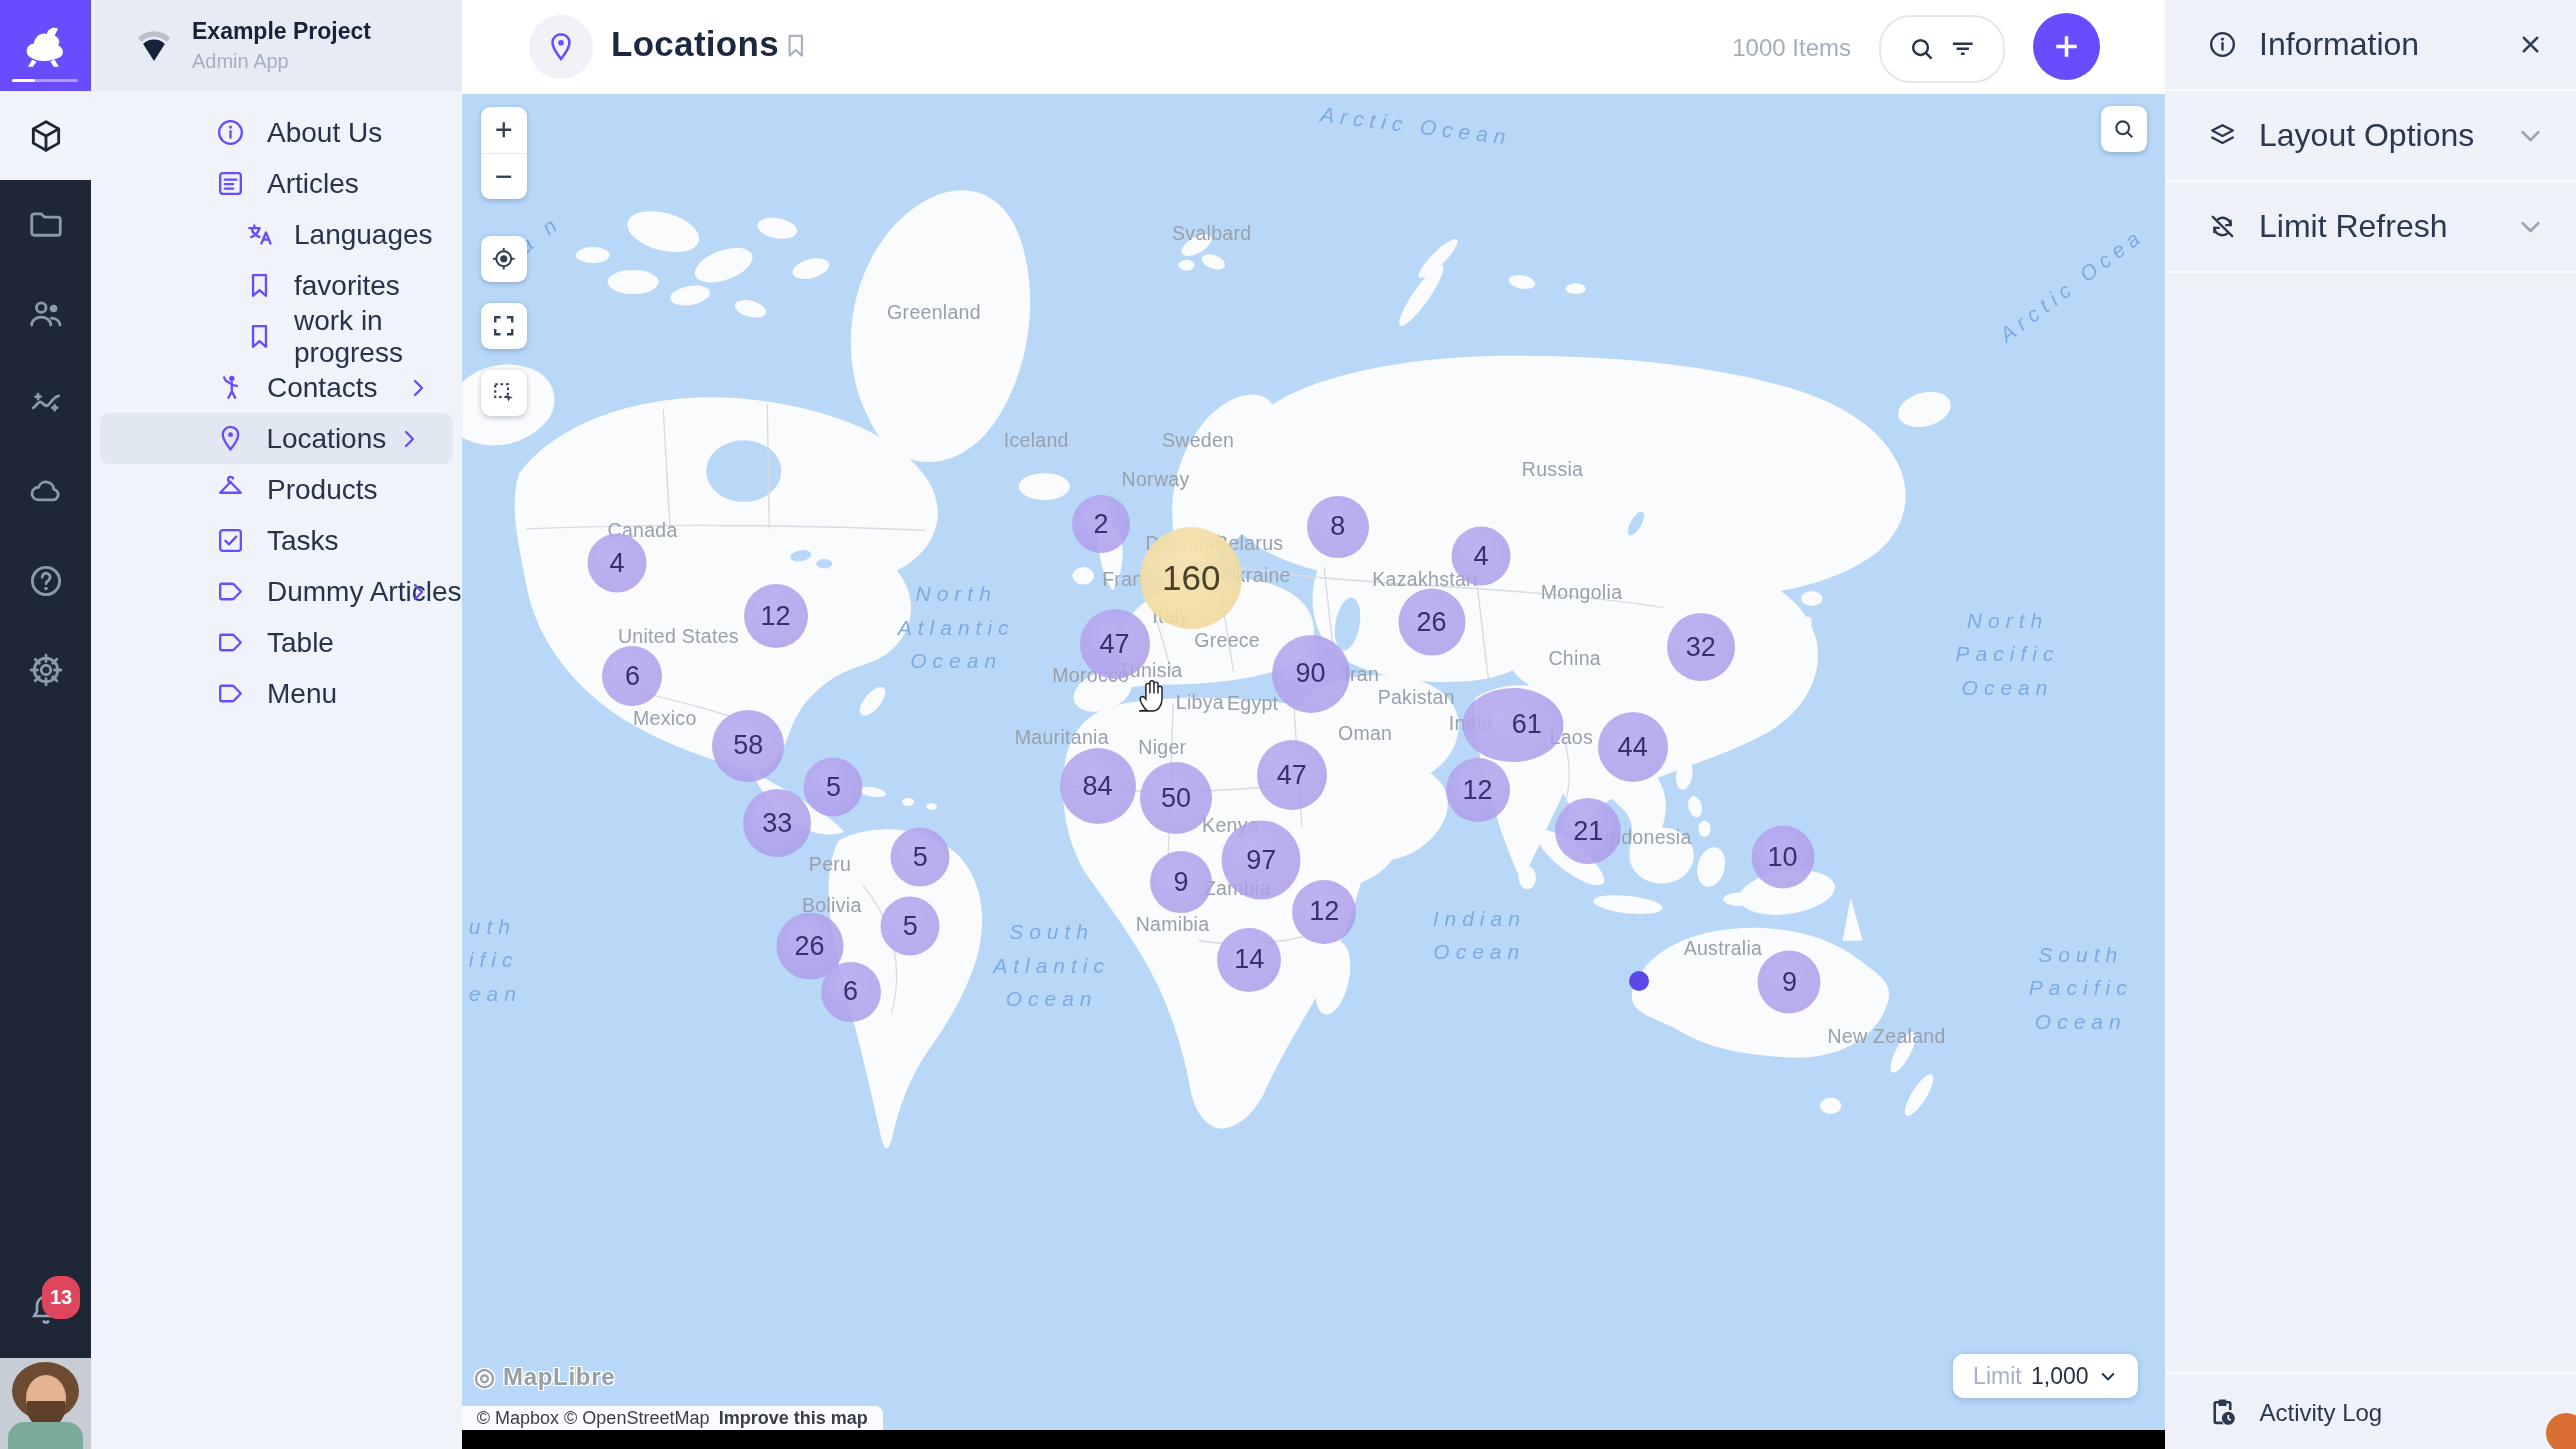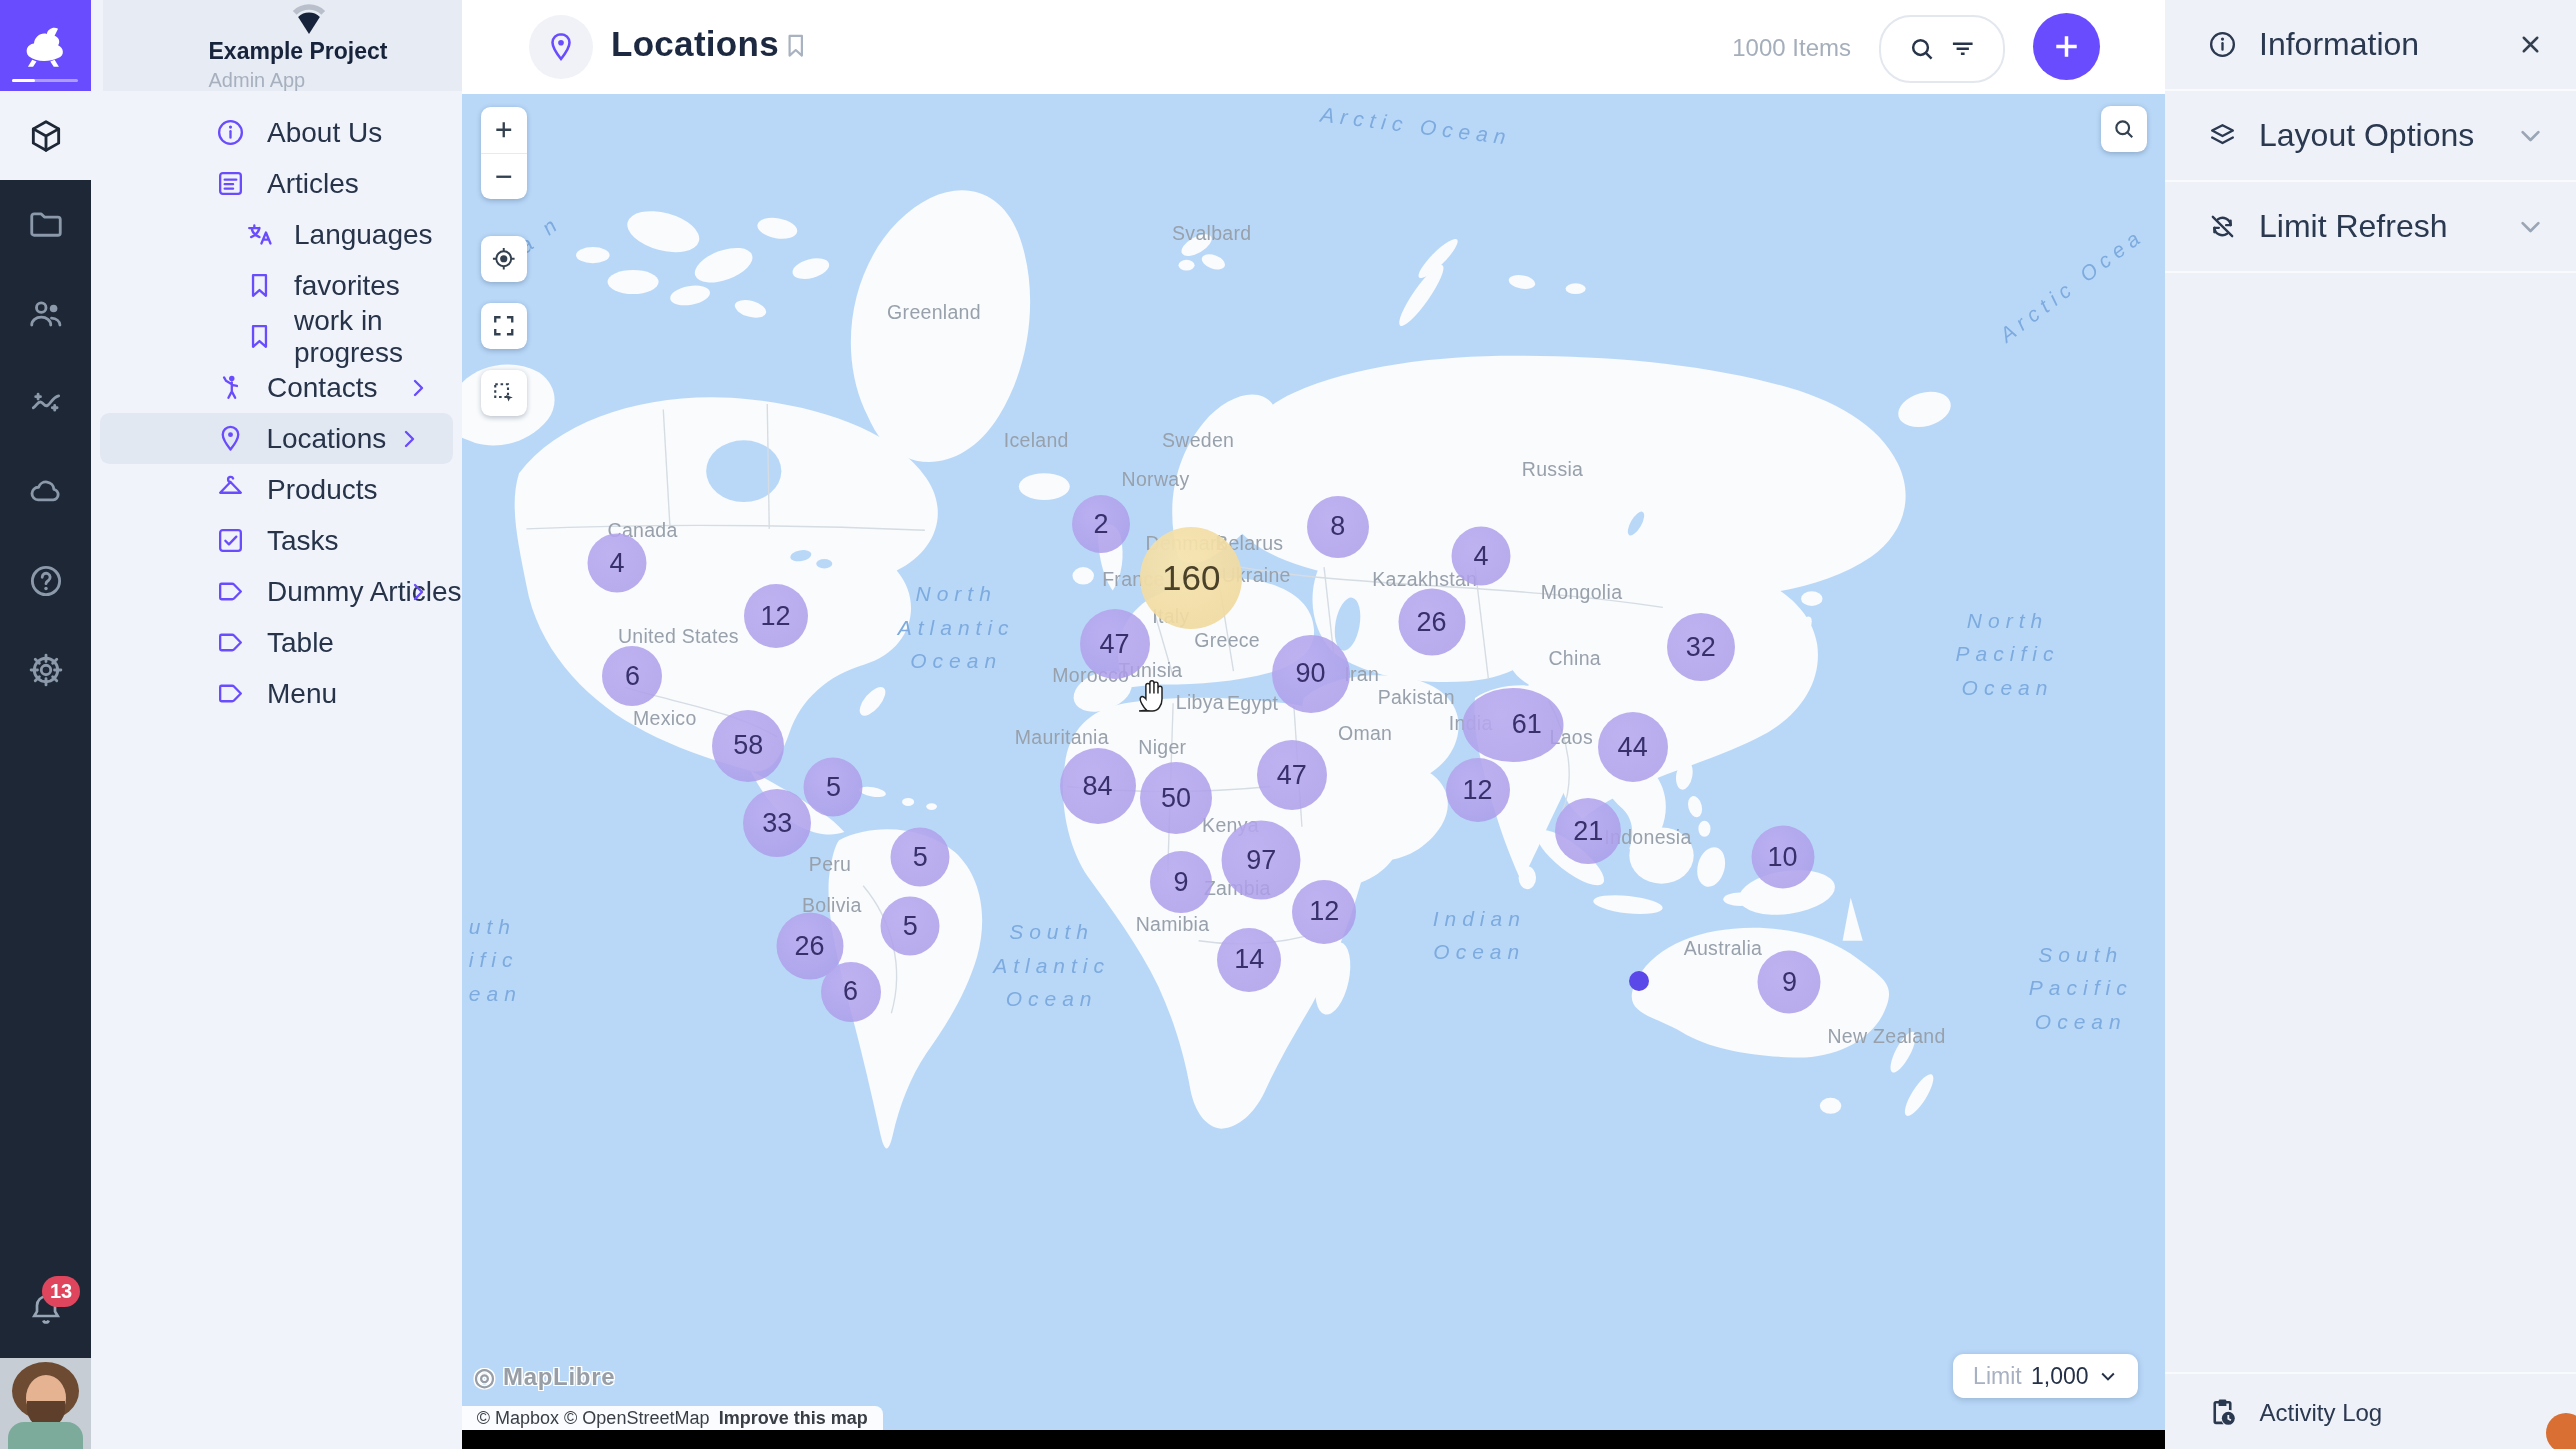--- a/index.html
+++ b/index.html
@@ -11,31 +11,31 @@
   #module-bar{left:0;top:0;width:91px;height:1449px;background:#1d2735;}
   #logo{left:0;top:0;width:91px;height:91px;background:#6a4cff;display:flex;align-items:center;justify-content:center;}
   #logo svg{width:62px;height:62px;}
   #logo-progress{left:12px;top:79px;width:66px;height:3.4px;background:rgba(255,255,255,.45);border-radius:2px;}
   #logo-progress i{display:block;width:23px;height:3.4px;background:#fff;border-radius:2px;}
   .module-btn{width:91px;height:89px;display:flex;align-items:center;justify-content:center;color:#8b99ab;cursor:pointer;}
   .module-btn svg{width:38px;height:38px;}
   .module-btn.active{background:#f0f3fa;color:#1d2735;}
   #bell-wrap{left:0;top:1265px;width:91px;height:89px;display:flex;align-items:center;justify-content:center;color:#97a5b6;}
   #bell-wrap svg{width:36px;height:36px;}
-  #notif-badge{left:42px;top:1276px;min-width:38px;height:31px;background:#e0455e;border-radius:16px;
+  #notif-badge{left:42px;top:1276px;min-width:38px;height:43px;background:#e0455e;border-radius:16px;
     color:#fff;font-size:20px;font-weight:bold;display:flex;align-items:center;justify-content:center;padding:0 6.7px;box-sizing:border-box;}
   #avatar{left:0;top:1358px;width:91px;height:91px;background:#c6cdd4;overflow:hidden;}
   #avatar .hair{position:absolute;left:12px;top:4px;width:67px;height:58px;border-radius:50%;background:#6d4b33;}
   #avatar .face{position:absolute;left:25.5px;top:17.4px;width:40px;height:46px;border-radius:50%;background:#e5b392;}
   #avatar .beard{position:absolute;left:27px;top:43px;width:38px;height:27px;border-radius:0 0 19px 19px;background:#5d3f2b;}
   #avatar .shirt{position:absolute;left:8px;top:64px;width:75px;height:32px;border-radius:16px 16px 0 0;background:#7cab9c;}
 
   
   #nav{left:91px;top:0;width:371px;height:1449px;background:#f0f3fa;}
-  #project-header{left:12px;top:0;width:371px;height:91px;background:#e7ebf3;display:flex;align-items:center;cursor:pointer;flex-direction:column;}
+  #project-header{left:4px;top:0;width:371px;height:91px;background:#e7ebf3;display:flex;align-items:center;cursor:pointer;}
   #project-header .sig{margin-left:40px;width:38px;height:38px;flex:0 0 auto;}
   #project-meta{margin-left:19px;line-height:1.2;}
   #project-name{font-size:23px;font-weight:bold;color:#16233b;}
   #project-type{font-size:20px;color:#a7b0bf;margin-top:2.7px;}
   #nav-list{left:0;top:107px;width:371px;}
   .nav-item{position:relative;height:51px;display:flex;align-items:center;cursor:pointer;color:#263349;}
   .nav-item .ni-icon{position:absolute;left:124px;width:31px;height:31px;color:#6a4cff;display:flex;align-items:center;justify-content:center;}
   .nav-item .ni-icon svg{width:31px;height:31px;}
   .nav-item.indent .ni-icon{left:153px;}
   .nav-item .ni-label{position:absolute;left:176px;font-size:28px;}

